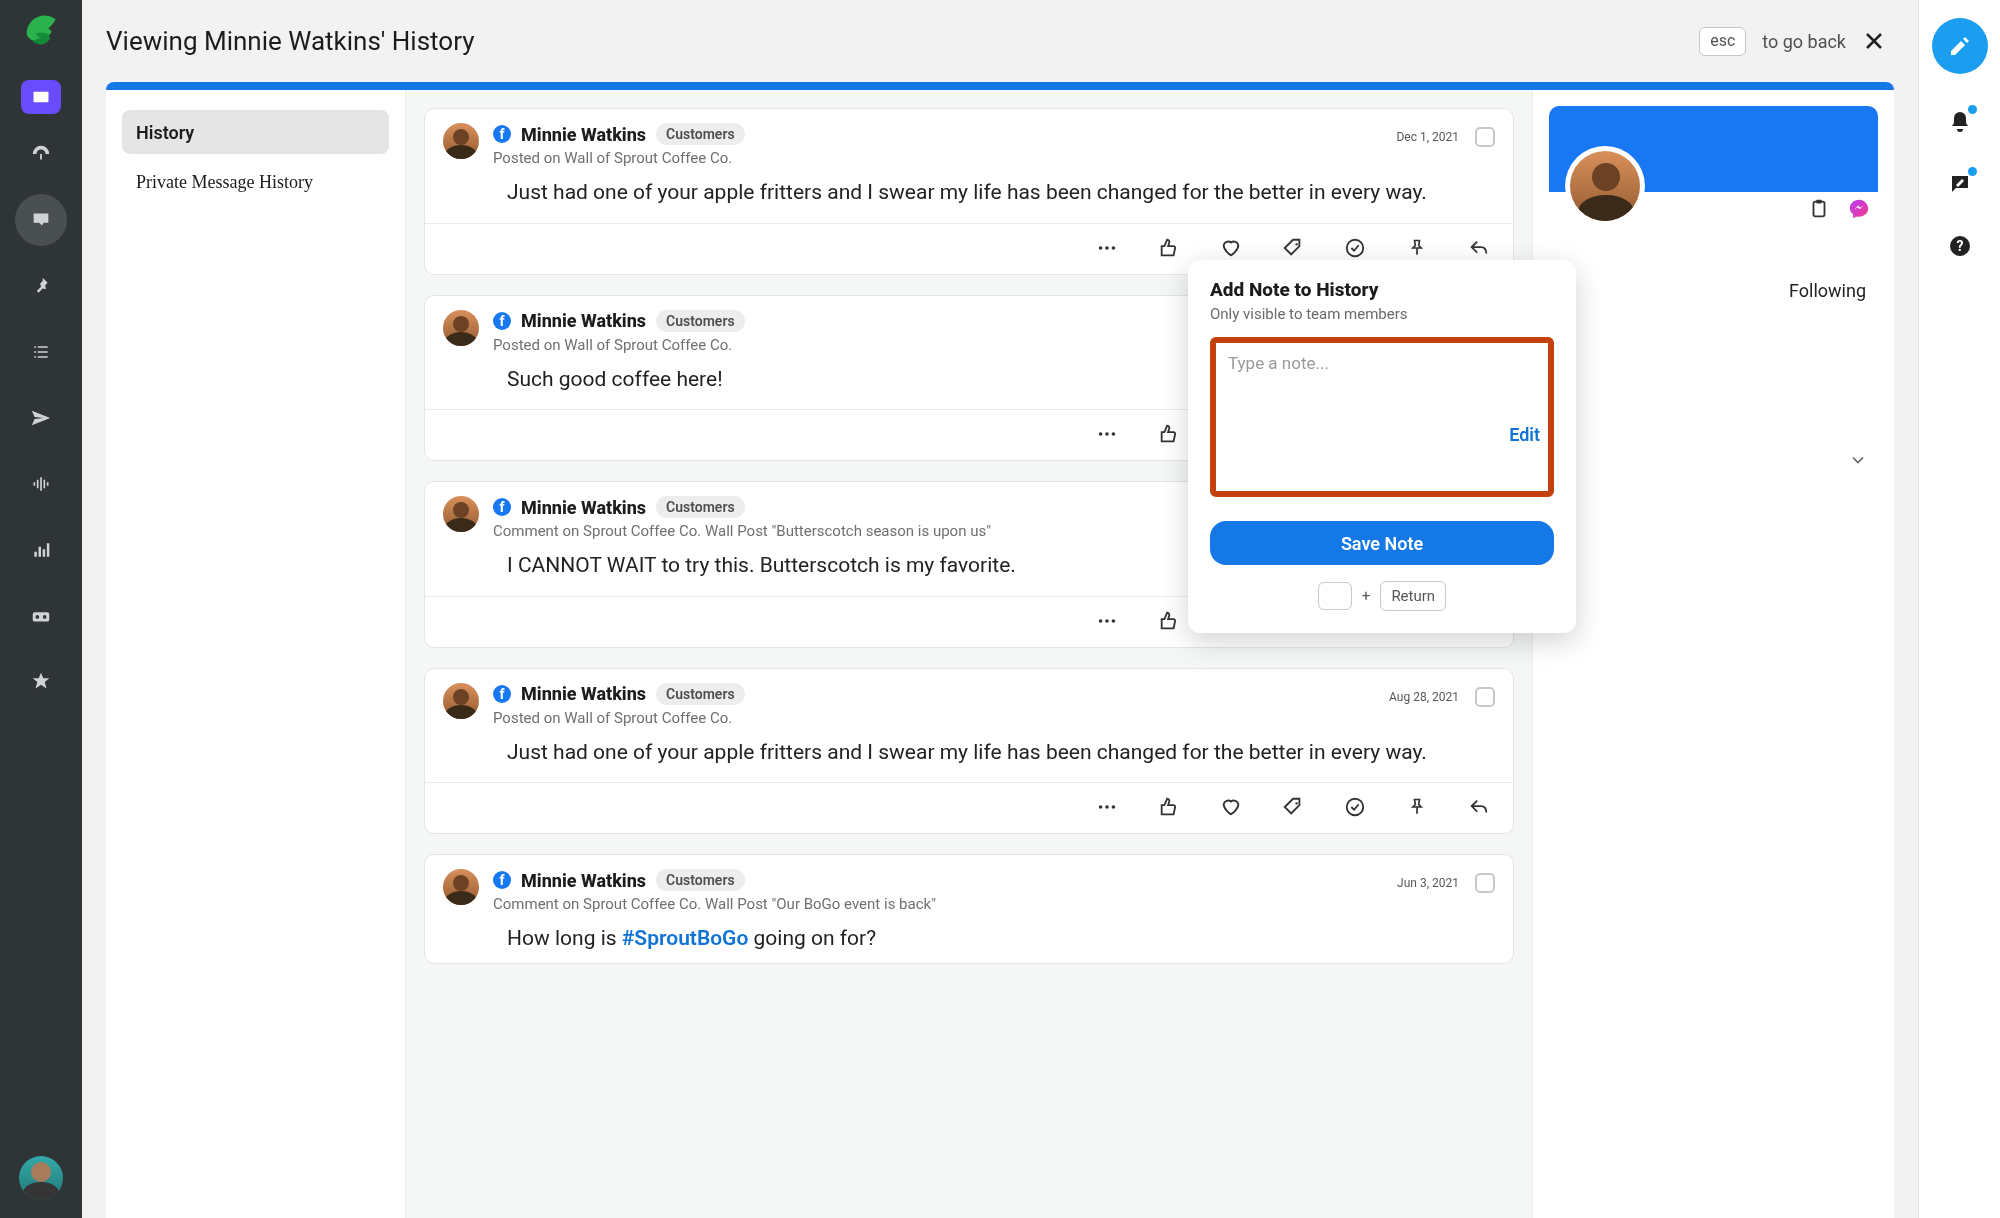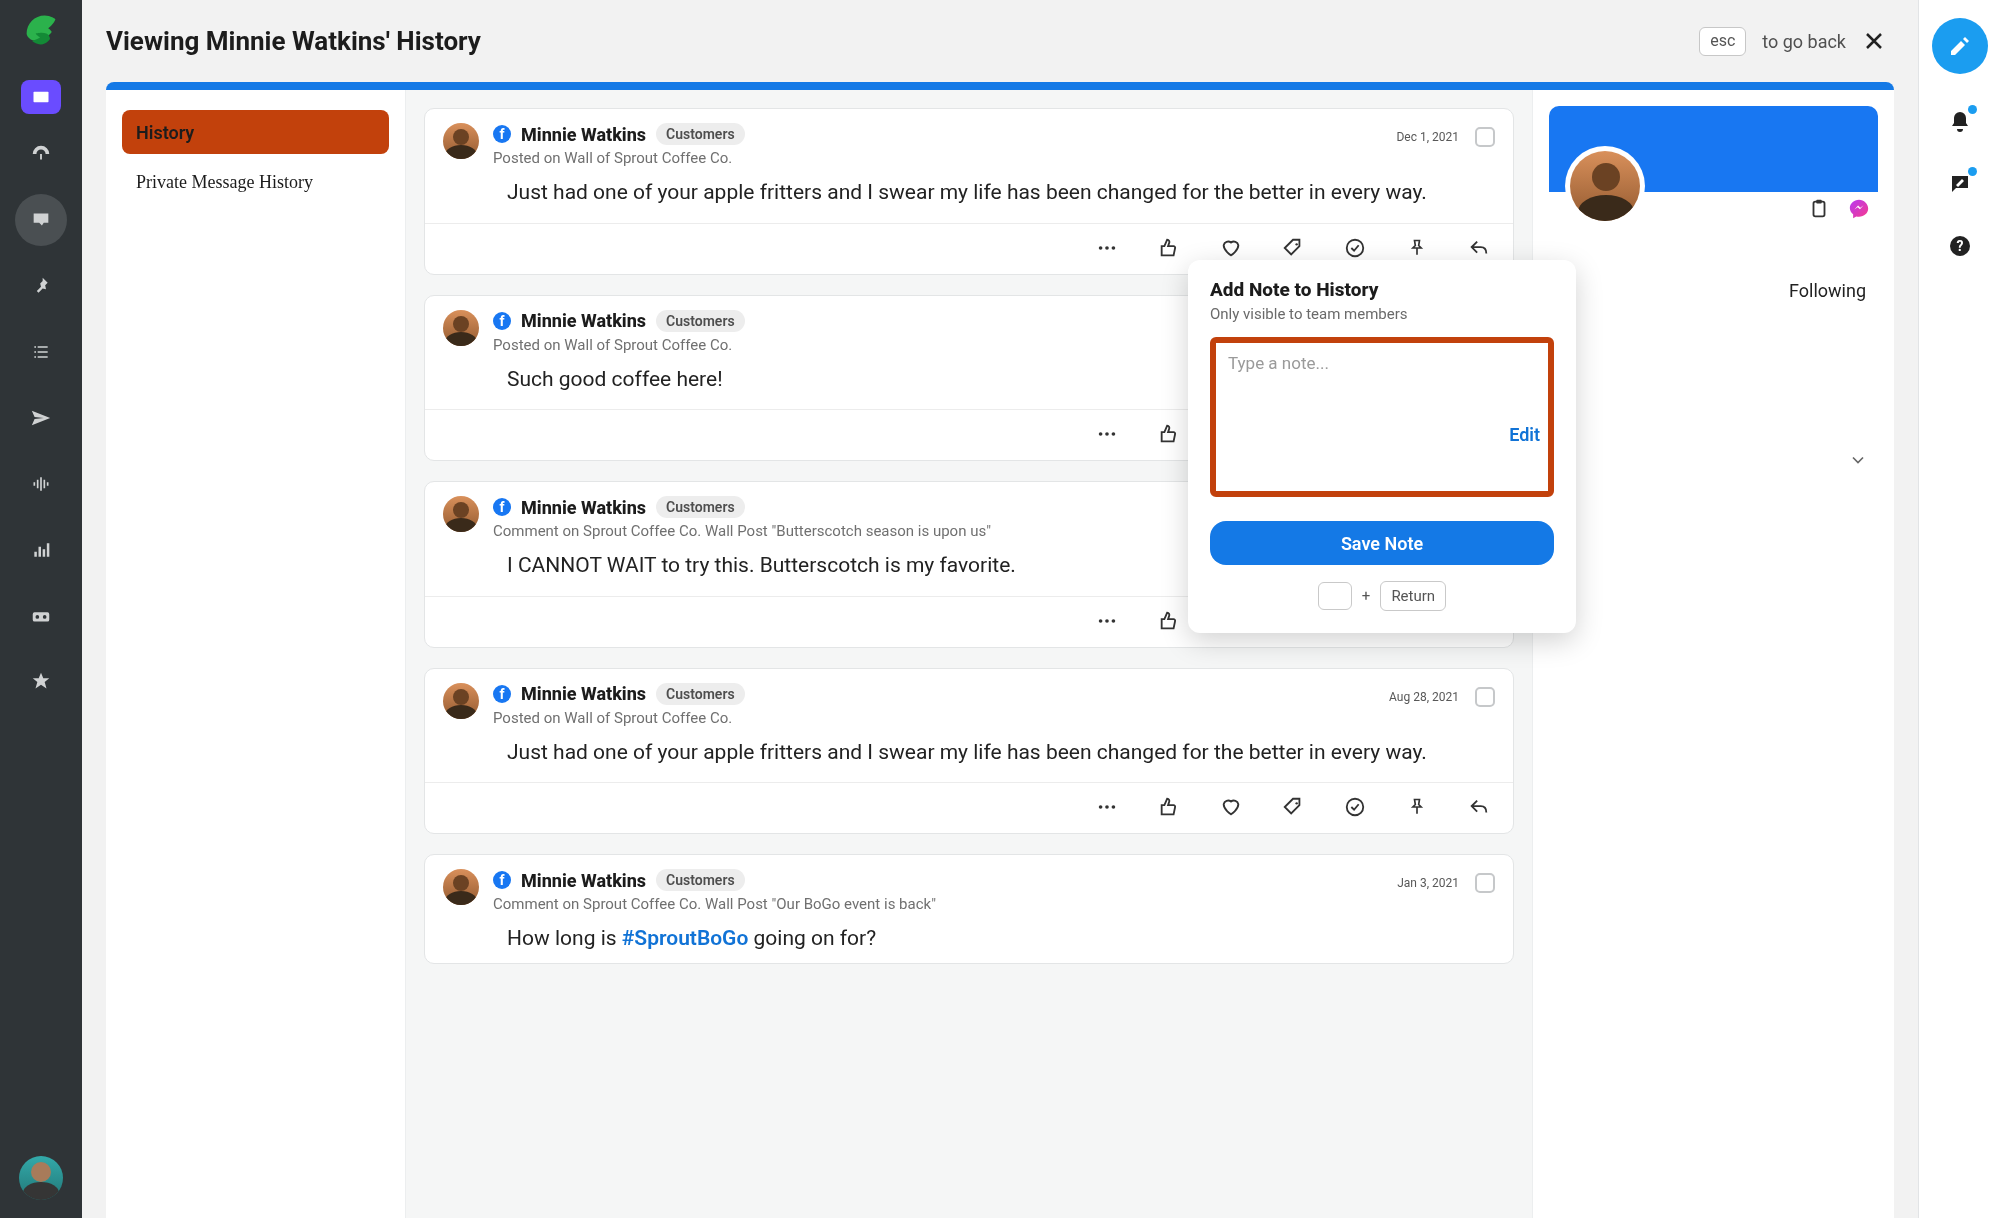--- a/index.html
+++ b/index.html
@@ -10,38 +10,38 @@
 .nav-logo { width:36px; height:36px; margin-bottom:32px; }
 .nav-item { width:52px; height:52px; display:flex; align-items:center; justify-content:center; margin-bottom:14px; color:#d0d2d3; border-radius:50%; }
 .nav-item.active-purple { background:#6a4cff; color:#fff; border-radius:8px; width:40px; height:34px; }
 .nav-item.active-circle { background:#4a4f52; border-radius:50%; width:52px; height:52px; }
 .nav-avatar { width:44px; height:44px; border-radius:50%; background:linear-gradient(#3aa,#277); margin-top:auto; margin-bottom:18px; overflow:hidden; position:relative; }
 .nav-avatar::before { content:""; position:absolute; top:6px; left:12px; width:20px; height:20px; border-radius:50%; background:#a87b5a; }
 .nav-avatar::after  { content:""; position:absolute; bottom:-4px; left:4px; width:36px; height:22px; border-radius:50% 50% 0 0; background:#353535; }
 
 
 .header { position:absolute; left:82px; right:82px; top:0; height:82px; display:flex; align-items:center; padding:0 28px 0 24px; }
-.page-title { font-size:26px; font-weight:700; color:#1c1c1c; }
+.page-title { font-size:26px; font-weight:400; color:#1c1c1c; }
 .header-right { margin-left:auto; display:flex; align-items:center; gap:16px; color:#505050; font-size:18px; }
 .kbd { display:inline-block; padding:3px 10px 5px; border:1px solid #c7c7c7; border-radius:6px; background:#fff; font-size:16px; color:#555; }
 .close-x { font-size:26px; color:#222; width:28px; text-align:center; cursor:pointer; }
 
 
 .rail-col { position:absolute; right:0; top:0; width:82px; height:100%; background:#fff; border-left:1px solid #e2e4e6; display:flex; flex-direction:column; align-items:center; padding-top:18px; gap:34px; }
 .rail-compose { width:56px; height:56px; border-radius:50%; background:#1b9df0; display:flex; align-items:center; justify-content:center; color:#fff; }
 .rail-item { width:28px; height:28px; display:flex; align-items:center; justify-content:center; color:#2e2e2e; position:relative; }
 .dot-badge { position:absolute; top:-3px; right:-3px; width:9px; height:9px; border-radius:50%; background:#1b9df0; }
 
 
 .sheet { position:absolute; left:106px; right:106px; top:82px; bottom:0; background:#fff; border-top:8px solid #1479e6; border-radius:8px 8px 0 0; display:flex; overflow:hidden; }
 
 
 .sheet-side { width:300px; padding:20px 16px; border-right:1px solid #eceeef; }
 .side-tab { height:44px; display:flex; align-items:center; padding:0 14px; border-radius:8px; font-size:18px; color:#1c1c1c; font-weight:600; margin-bottom:6px; cursor:pointer; }
-.side-tab.active { background:#c2410c; }
+.side-tab.active { background:#e5e5e5; }
 .side-tab:not(.active){ font-weight:500;font-family:Liberation Serif, serif; }
 
 
 .feed { flex:1; overflow-y:auto; padding:18px 18px 0; background:#f5f6f6; position:relative; }
 .card { background:#fff; border:1px solid #e3e5e6; border-radius:10px; margin-bottom:20px; }
 .card-head { display:flex; align-items:flex-start; padding:14px 18px 10px 18px; gap:14px; }
 .avatar-sm { width:36px; height:36px; border-radius:50%; background:linear-gradient(#d9905b,#935a30); position:relative; overflow:hidden; flex:none; }
 .avatar-sm::before{content:"";position:absolute;top:6px;left:10px;width:16px;height:16px;border-radius:50%;background:#6b4223;}
 .avatar-sm::after{content:"";position:absolute;bottom:-6px;left:2px;width:32px;height:20px;border-radius:50% 50% 0 0;background:#3a2a1a;}
 .head-main { flex:1; }
@@ -448,21 +448,21 @@
         <div class="avatar-sm"></div>
         <div class="head-main">
           <div class="name-row">
             <span class="fb-icon">f</span>
             <span class="author-name">Minnie Watkins</span>
             <span class="badge">Customers</span>
           </div>
           <div class="meta-line">Comment on Sprout Coffee Co. Wall Post "Our BoGo event is back"</div>
         </div>
         <div class="head-right">
-          <span class="post-date">Jan 3, 2021</span>
+          <span class="post-date">Jun 3, 2021</span>
           <span class="chk"></span>
         </div>
       </div>
       <div class="card-body">
         <span>How long is </span><a href="#">#SproutBoGo</a><span> going on for?</span>
       </div>
     </div>
 
   </div>
 

